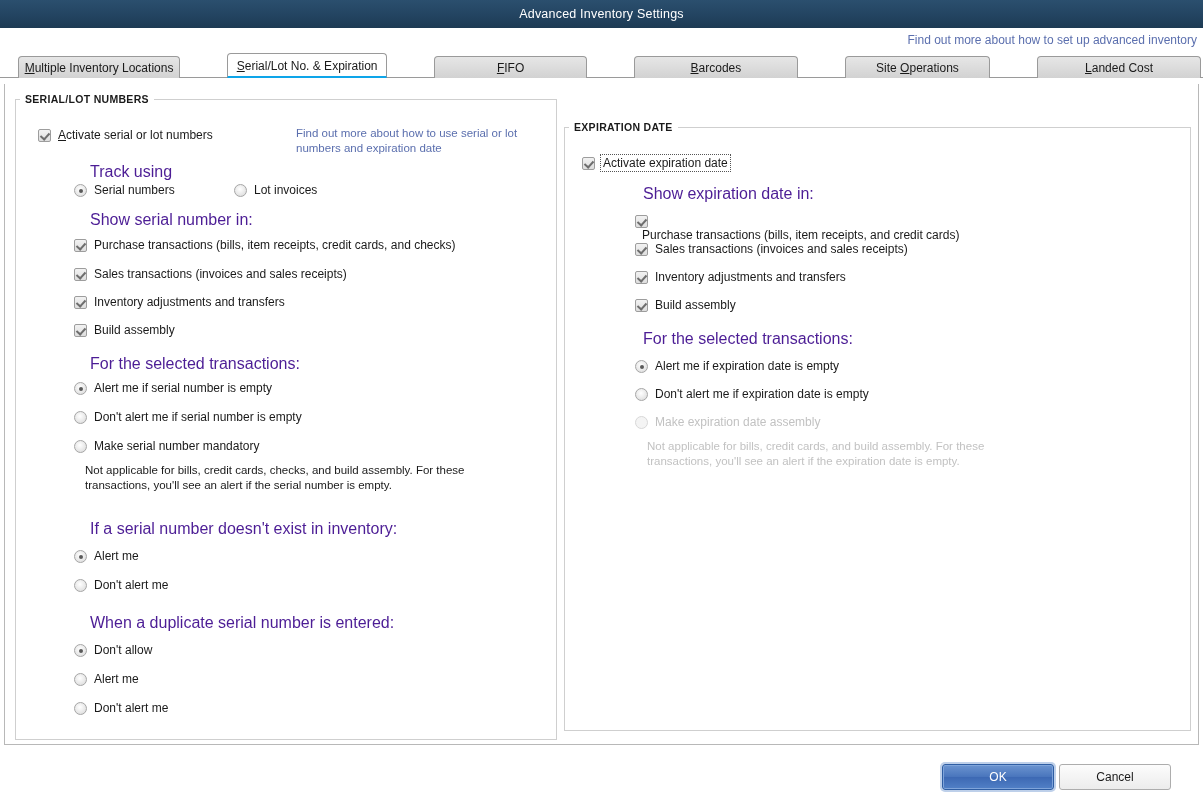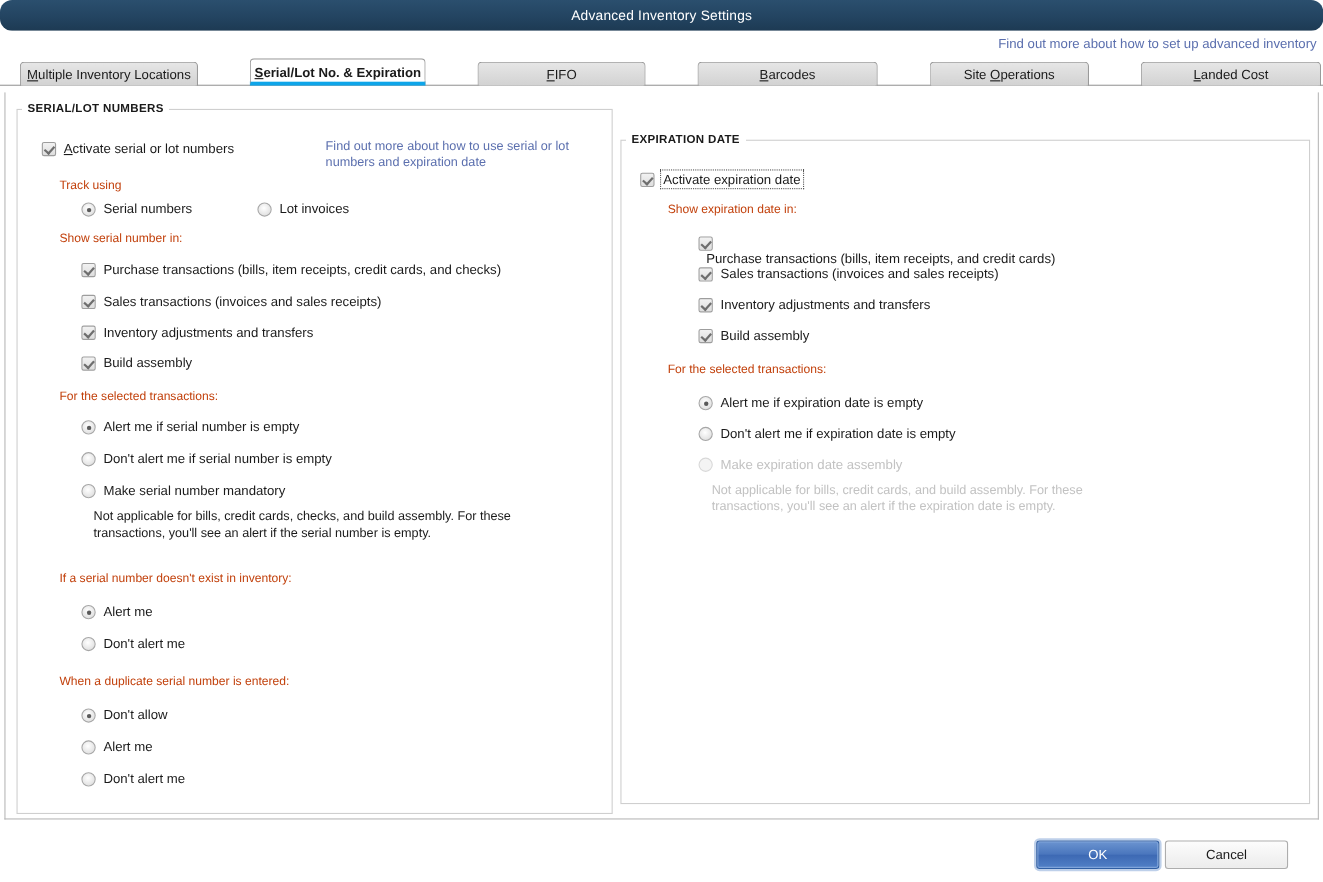--- a/index.html
+++ b/index.html
@@ -20,21 +20,20 @@
   
   .titlebar {
     height: 28px;
     background: linear-gradient(to bottom, #2b4f6e 0%, #234461 55%, #1d3a53 100%);
     color: #ffffff;
     display: flex;
     align-items: center;
     justify-content: center;
     font-size: 12.5px;
     letter-spacing: .2px;
-    border-radius: 11px;
   }
 
   
   .helprow {
     height: 24px;
     display: flex;
     align-items: center;
     justify-content: flex-end;
     padding-right: 6px;
     background: #ffffff;
@@ -77,23 +76,23 @@
     border-top-right-radius: 4px;
     margin-right: 2px;
     box-sizing: border-box;
     cursor: pointer;
     z-index: 1;
   }
   .tab.active {
     background: #ffffff;
     height: 25px;
     line-height: 24px;
-    font-weight: bold;
+    font-weight: normal;
     z-index: 3;
-    border-bottom: 4px solid #0ea5e9;
+    border-bottom: 2px solid #0ea5e9;
   }
   .tab u { text-decoration: underline; }
 
   
   .panel {
     position: absolute;
     left: 4px;
     top: 84px;
     width: 1195px;
     height: 661px;
@@ -135,22 +134,23 @@
   
   .row {
     position: absolute;
     display: flex;
     align-items: flex-start;
     white-space: nowrap;
   }
   .label-only {
     position: absolute;
     white-space: nowrap;
-    font-size: 11px;
-    color: #c2410c;
+    font-size: 16px;
+    color: #4c1d95;
+    margin-left: 36px;
   }
   .note {
     position: absolute;
     font-size: 11.5px;
     line-height: 15px;
     color: #1a1a1a;
     white-space: normal;
   }
   .note.disabled { color: #c2c2c2; }
 

